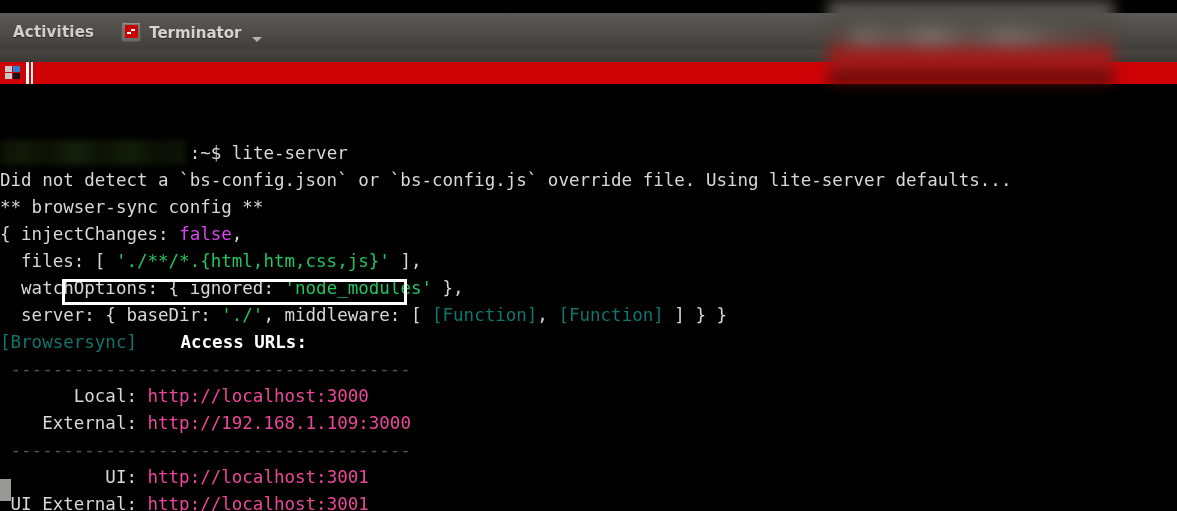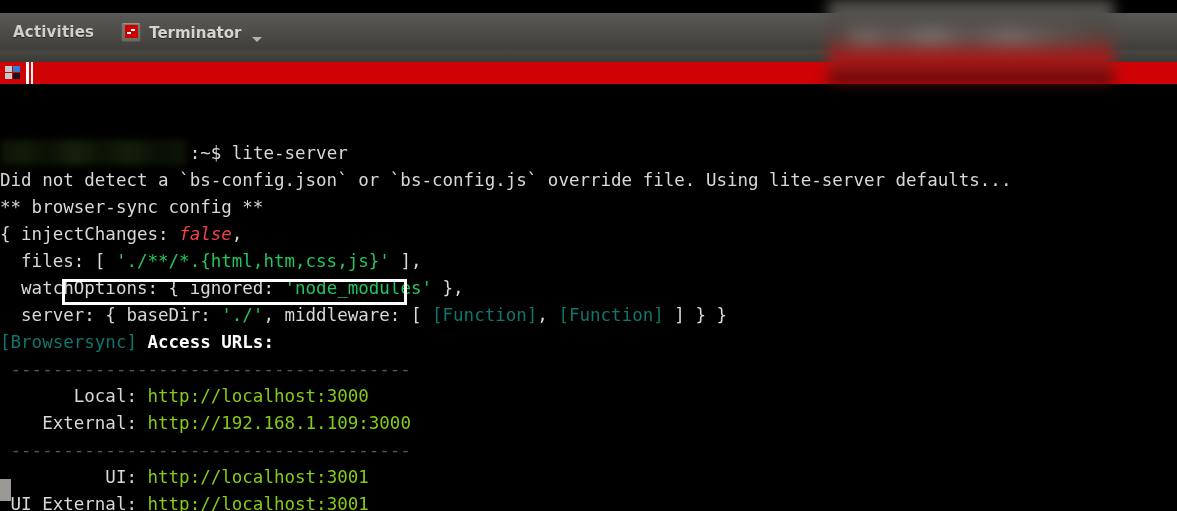--- a/index.html
+++ b/index.html
@@ -181,25 +181,25 @@
     color: #d0cfcc;
     white-space: pre;
     padding-top: 2px;
   }
   .line {
     height: 27px;
     white-space: pre;
     position: relative;
   }
   .c-white   { color: #d9d8d6; }
-  .c-bold    { color: #ffffff; font-weight: bold; }
+  .c-bold    { color: #ffffff; font-weight: bold; margin-left: 33px; }
   .c-green   { color: #22c55e; }
-  .c-yellow  { color: #ef4444; font-style: italic; }
+  .c-yellow  { color: #d946ef; }
   .c-cyan    { color: #0f766e; }
-  .c-magenta { color: #84cc16; }
+  .c-magenta { color: #ec4899; }
   .c-dash    { color: #555452; }
 
   
   .user-redact {
     position: absolute;
     left: 0; top: 0px;
     width: 186px; height: 25px;
     background:
       linear-gradient(to right,
         #0d1206 0%, #121a08 12%, #0b1005 26%, #16200b 40%,

